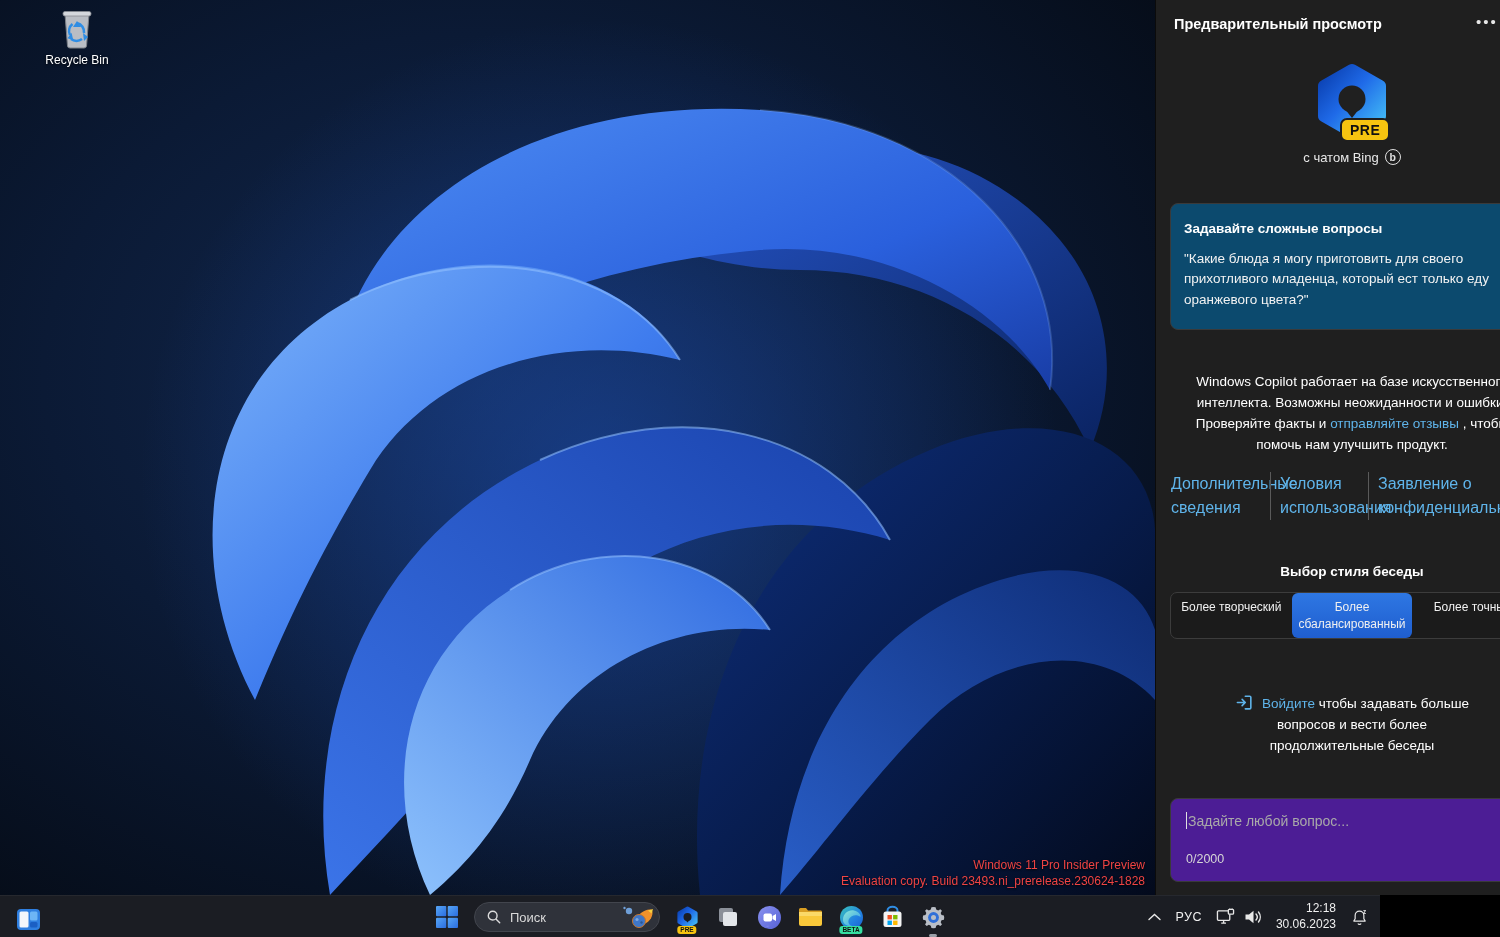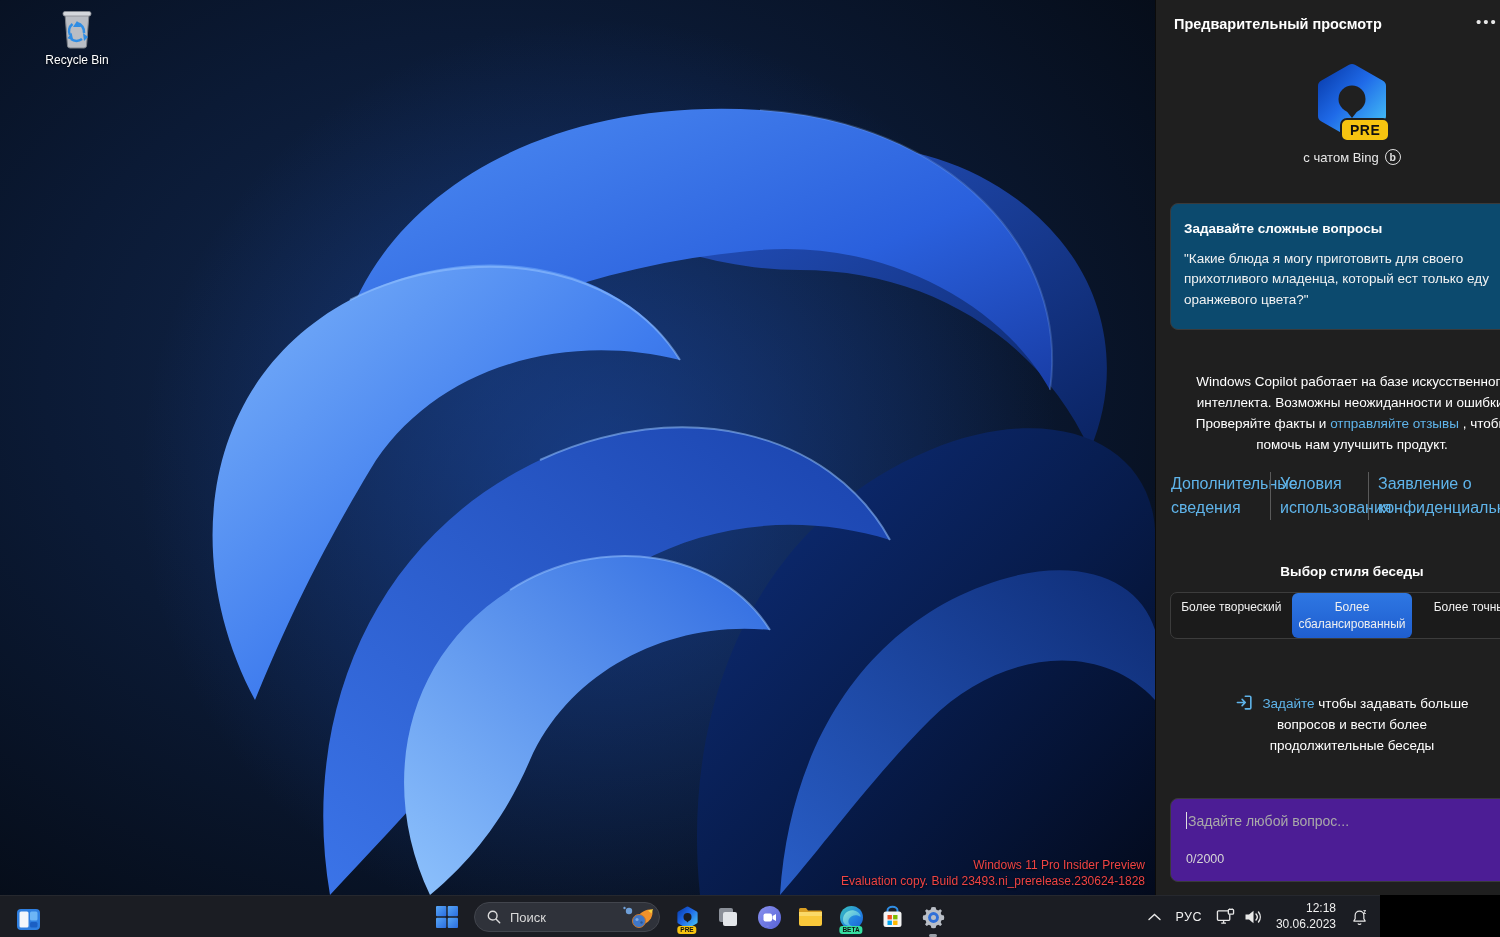--- a/index.html
+++ b/index.html
@@ -233,21 +233,21 @@
     <div class="style-opt selected">Более сбалансированный</div>
     <div class="style-opt">Более точный</div>
   </div>
 
   <div class="signin">
     <span class="icon-inline">
       <svg width="19" height="19" viewBox="0 0 24 24" fill="none" stroke="#5fb4ea" stroke-width="2" stroke-linecap="round" stroke-linejoin="round">
         <path d="M13 4 h5.5 a1.5 1.5 0 0 1 1.5 1.5 v13 a1.5 1.5 0 0 1 -1.5 1.5 H13"></path>
         <path d="M3 12 h10 M9 8 l4 4 -4 4"></path>
       </svg>
-    </span><span class="link">Задайте</span><span> чтобы задавать больше вопросов и вести более продолжительные беседы</span>
+    </span><span class="link">Войдите</span><span> чтобы задавать больше вопросов и вести более продолжительные беседы</span>
   </div>
 
   <div class="ask-box">
     <div class="ask-placeholder">
       <span class="caret"></span>
       <span>Задайте любой вопрос...</span>
     </div>
     <div class="ask-bottom">
       <span class="char-count">0/2000</span>
       <svg width="20" height="20" viewBox="0 0 24 24" fill="none" stroke="#8b8b8b" stroke-width="1.7" stroke-linejoin="round">

